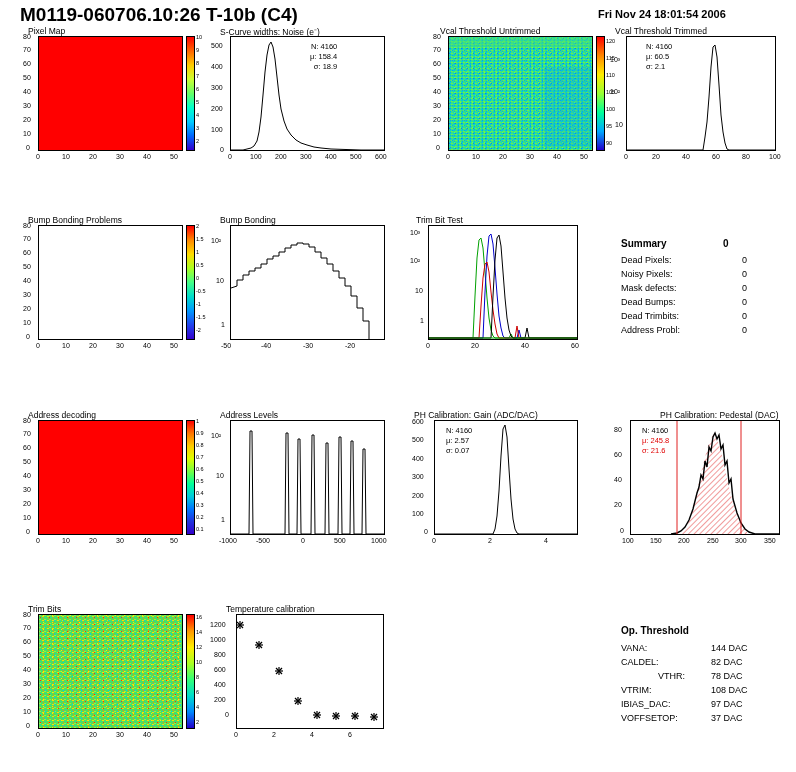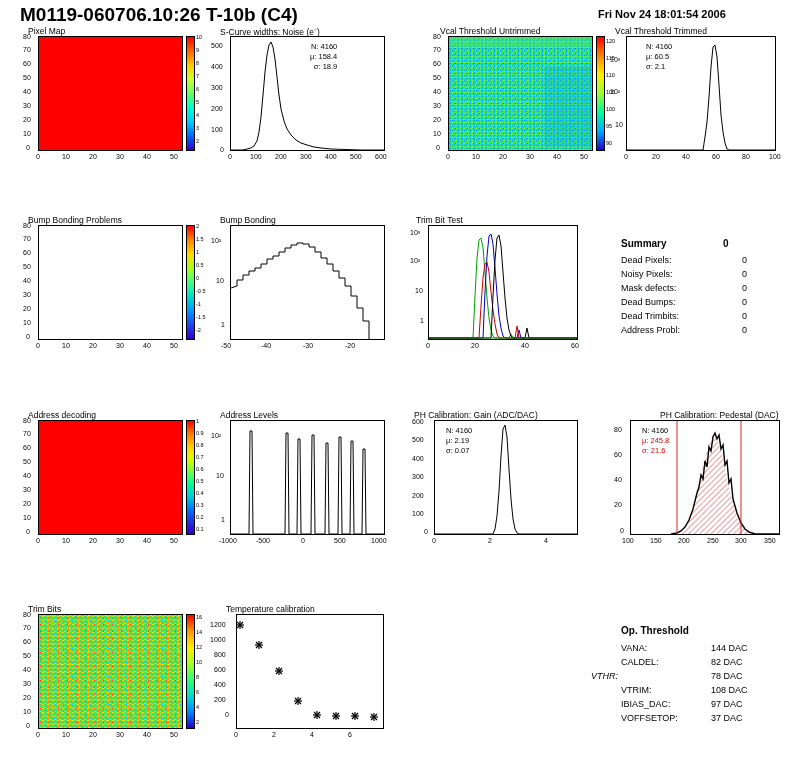--- a/index.html
+++ b/index.html
@@ -288,21 +288,21 @@
 
 <div class="panel" style="left:406px;top:410px;width:182px;height:132px;">
   <div class="ptitle" style="position:absolute;left:8px;top:0px;">PH Calibration: Gain (ADC/DAC)</div>
   <div class="frame" style="left:28px;top:10px;width:144px;height:115px;">
     <svg width="142" height="113" viewBox="0 0 142 113">
       <polyline fill="none" stroke="#000" stroke-width="1" points="0,113 58,113 60,108 62,95 64,70 66,35 68,8 70,4 72,16 74,48 76,78 78,98 80,108 82,112 84,113 142,113"></polyline>
     </svg>
   </div>
   <div class="stats" style="left:40px;top:16px;">
     <div>N: 4160</div>
-    <div>μ: 2.19</div>
+    <div>μ: 2.57</div>
     <div>σ: 0.07</div>
   </div>
   <div class="axlab" style="left:6px;top:8px;">600</div>
   <div class="axlab" style="left:6px;top:26px;">500</div>
   <div class="axlab" style="left:6px;top:45px;">400</div>
   <div class="axlab" style="left:6px;top:63px;">300</div>
   <div class="axlab" style="left:6px;top:82px;">200</div>
   <div class="axlab" style="left:6px;top:100px;">100</div>
   <div class="axlab" style="left:18px;top:118px;">0</div>
   <div class="axlab" style="left:26px;top:127px;">0</div>
@@ -459,20 +459,20 @@
   <div class="axlab" style="left:66px;top:127px;">2</div>
   <div class="axlab" style="left:104px;top:127px;">4</div>
   <div class="axlab" style="left:142px;top:127px;">6</div>
 </div>
 
 <div class="opt-title" style="left:621px;top:625px;">Op. Threshold</div>
 <div class="opt-row" style="left:621px;top:643px;">VANA:</div>
 <div class="opt-row" style="left:711px;top:643px;">144 DAC</div>
 <div class="opt-row" style="left:621px;top:657px;">CALDEL:</div>
 <div class="opt-row" style="left:711px;top:657px;">82 DAC</div>
-<div class="opt-row" style="left:591px;top:671px;font-style:italic;">VTHR:</div>
+<div class="opt-row" style="left:658px;top:671px;">VTHR:</div>
 <div class="opt-row" style="left:711px;top:671px;">78 DAC</div>
 <div class="opt-row" style="left:621px;top:685px;">VTRIM:</div>
 <div class="opt-row" style="left:711px;top:685px;">108 DAC</div>
 <div class="opt-row" style="left:621px;top:699px;">IBIAS_DAC:</div>
 <div class="opt-row" style="left:711px;top:699px;">97 DAC</div>
 <div class="opt-row" style="left:621px;top:713px;">VOFFSETOP:</div>
 <div class="opt-row" style="left:711px;top:713px;">37 DAC</div>
 
 </body></html>

